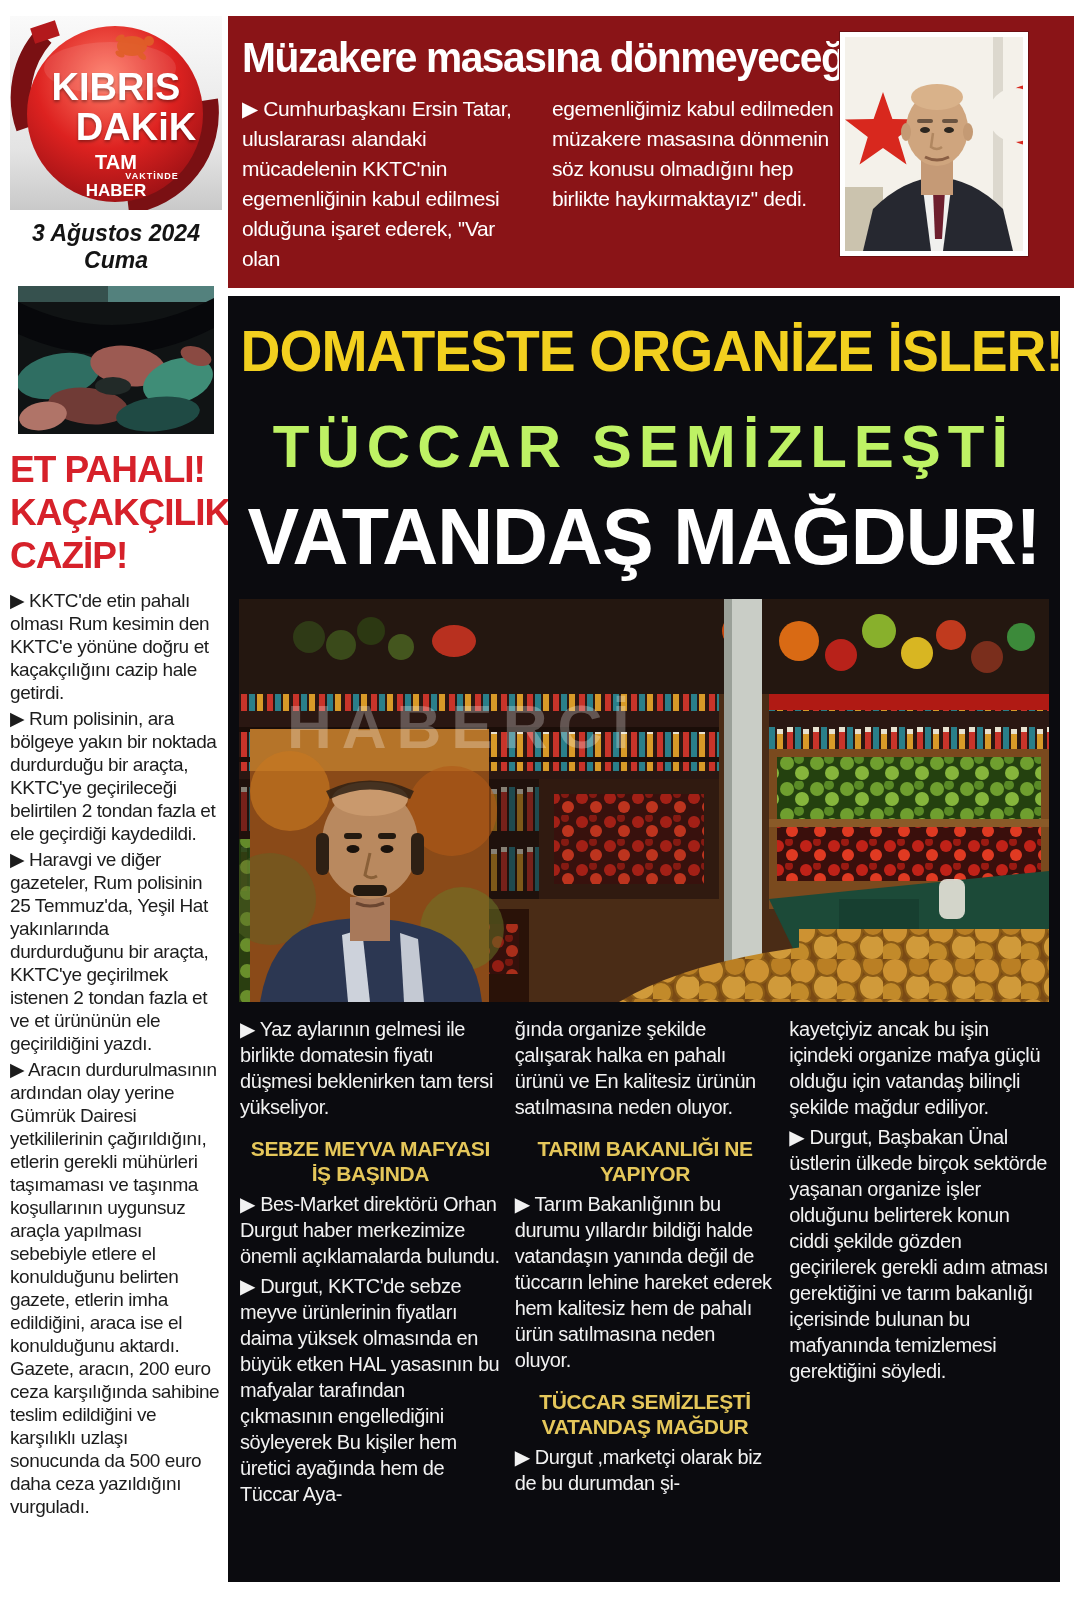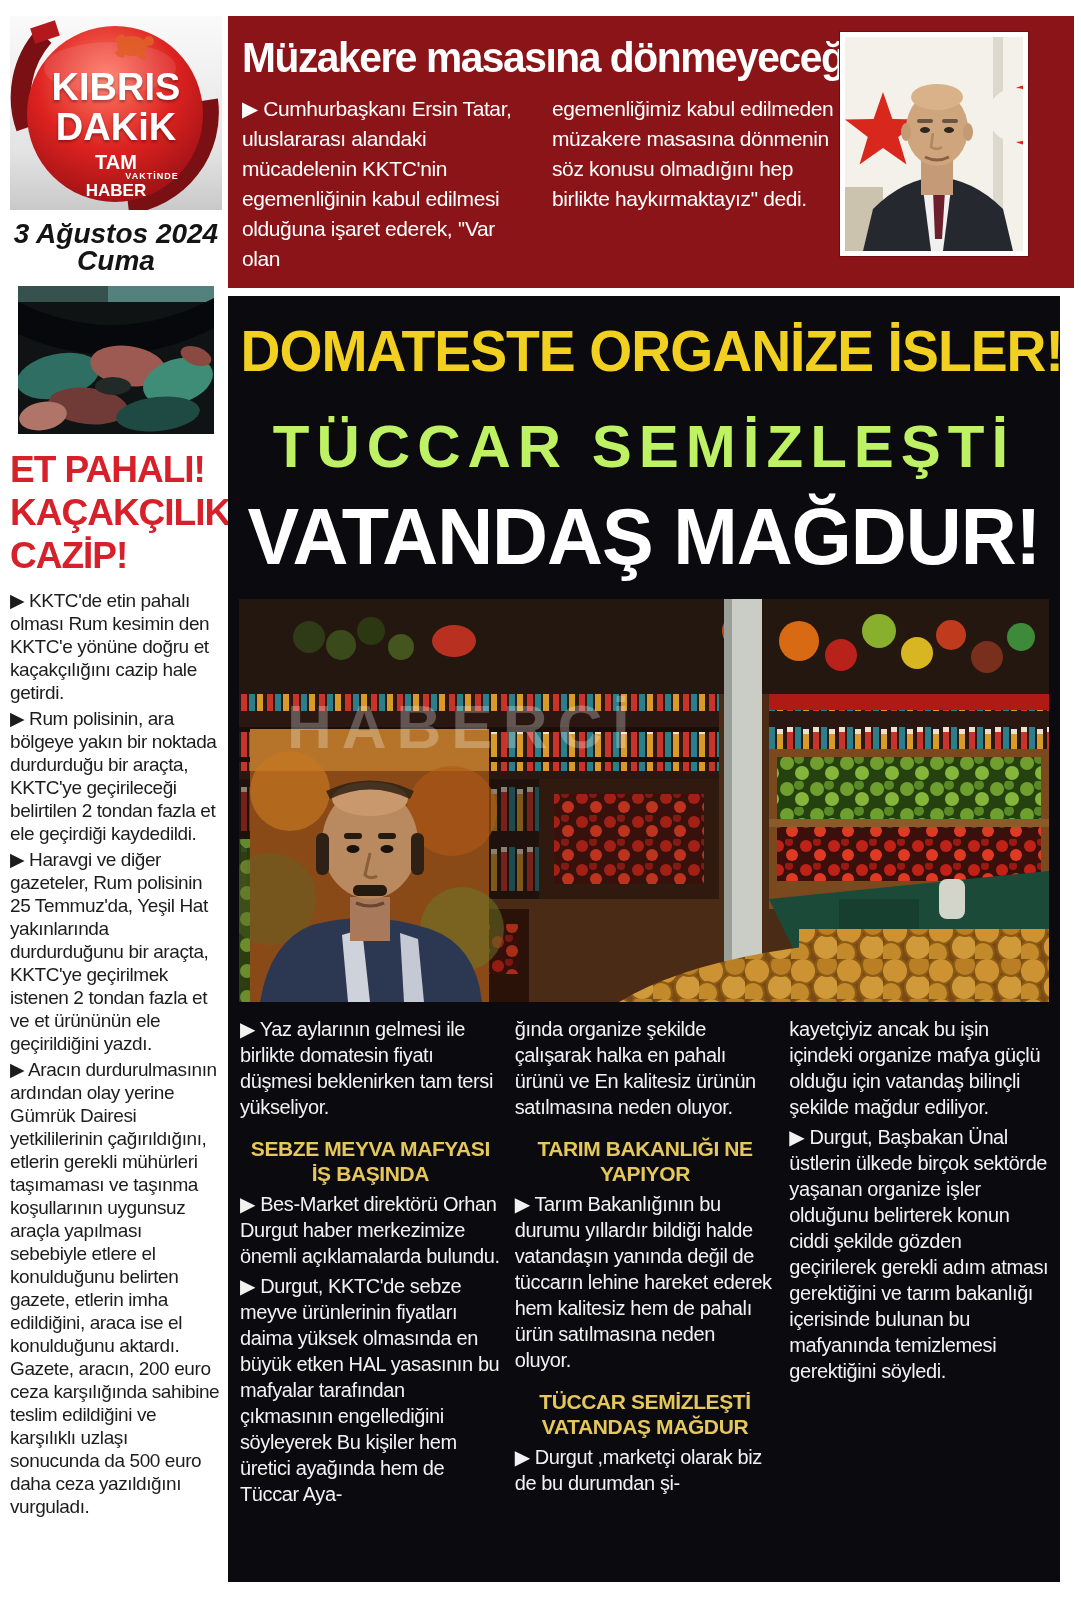--- a/index.html
+++ b/index.html
@@ -6,27 +6,27 @@
   #page{position:relative;width:1081px;height:1600px;margin:0 auto;background:#ffffff;
         font-family:"Liberation Sans",sans-serif;overflow:hidden;}
 
   
   .sidebar{position:absolute;left:10px;top:16px;width:212px;}
   .logo-box{position:relative;height:194px;background:linear-gradient(180deg,#fafafa,#e3e3e3 70%,#c9c9c9);}
   .logo-box svg{position:absolute;left:0;top:0;}
   .logo-t1,.logo-t2{position:absolute;width:100%;text-align:center;color:#fff;font-weight:800;
         font-size:38px;letter-spacing:0px;line-height:1;text-shadow:0 2px 3px rgba(0,0,0,.35);}
   .logo-t1{top:52px;}
-  .logo-t2{top:92px;}
+  .logo-t2{top:92px;padding-left:20px;}
   .logo-t3,.logo-t4,.logo-t5{position:absolute;width:100%;text-align:center;color:#fff;font-weight:800;line-height:1;}
   .logo-t3{top:136px;font-size:20px;}
   .logo-t4{top:156px;font-size:9px;letter-spacing:1px;padding-left:36px;}
   .logo-t5{top:166px;font-size:17px;}
   .dateline{margin-top:10px;text-align:center;font-weight:700;font-style:italic;
-        font-size:28px;line-height:27px;color:#141414;}
+        font-size:23px;line-height:27px;color:#141414;}
   .meat{display:block;margin:12px auto 0;}
   .side-head{margin-top:14px;color:#d6212a;font-weight:800;font-size:37px;line-height:43px;letter-spacing:-1px;}
   .side-body{margin-top:12px;color:#1c1c1c;font-size:19px;line-height:23px;letter-spacing:-0.4px;}
   .side-body p{margin:0 0 3px 0;}
 
   
   .top-story{position:absolute;left:228px;top:16px;width:846px;height:272px;background:#8a1417;color:#fff;}
   .ts-head{margin:18px 0 12px 14px;font-size:42px;font-weight:800;letter-spacing:-1.5px;
         white-space:nowrap;transform:scaleX(.97);transform-origin:left center;}
   .ts-cols{display:flex;gap:20px;margin-left:14px;width:600px;}

